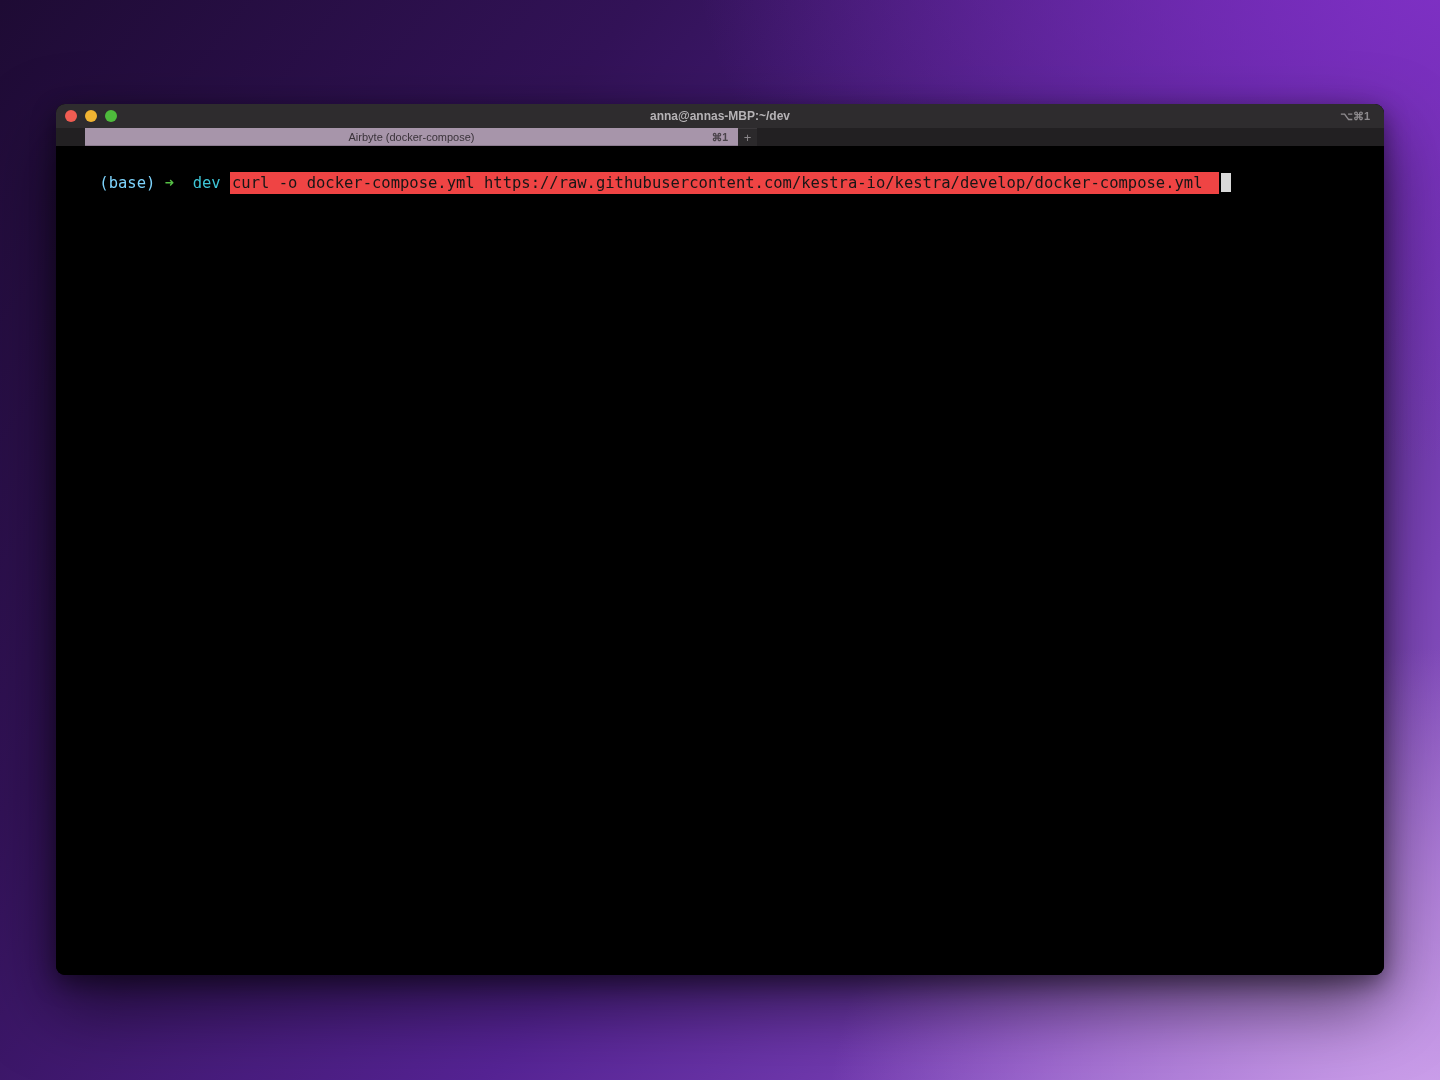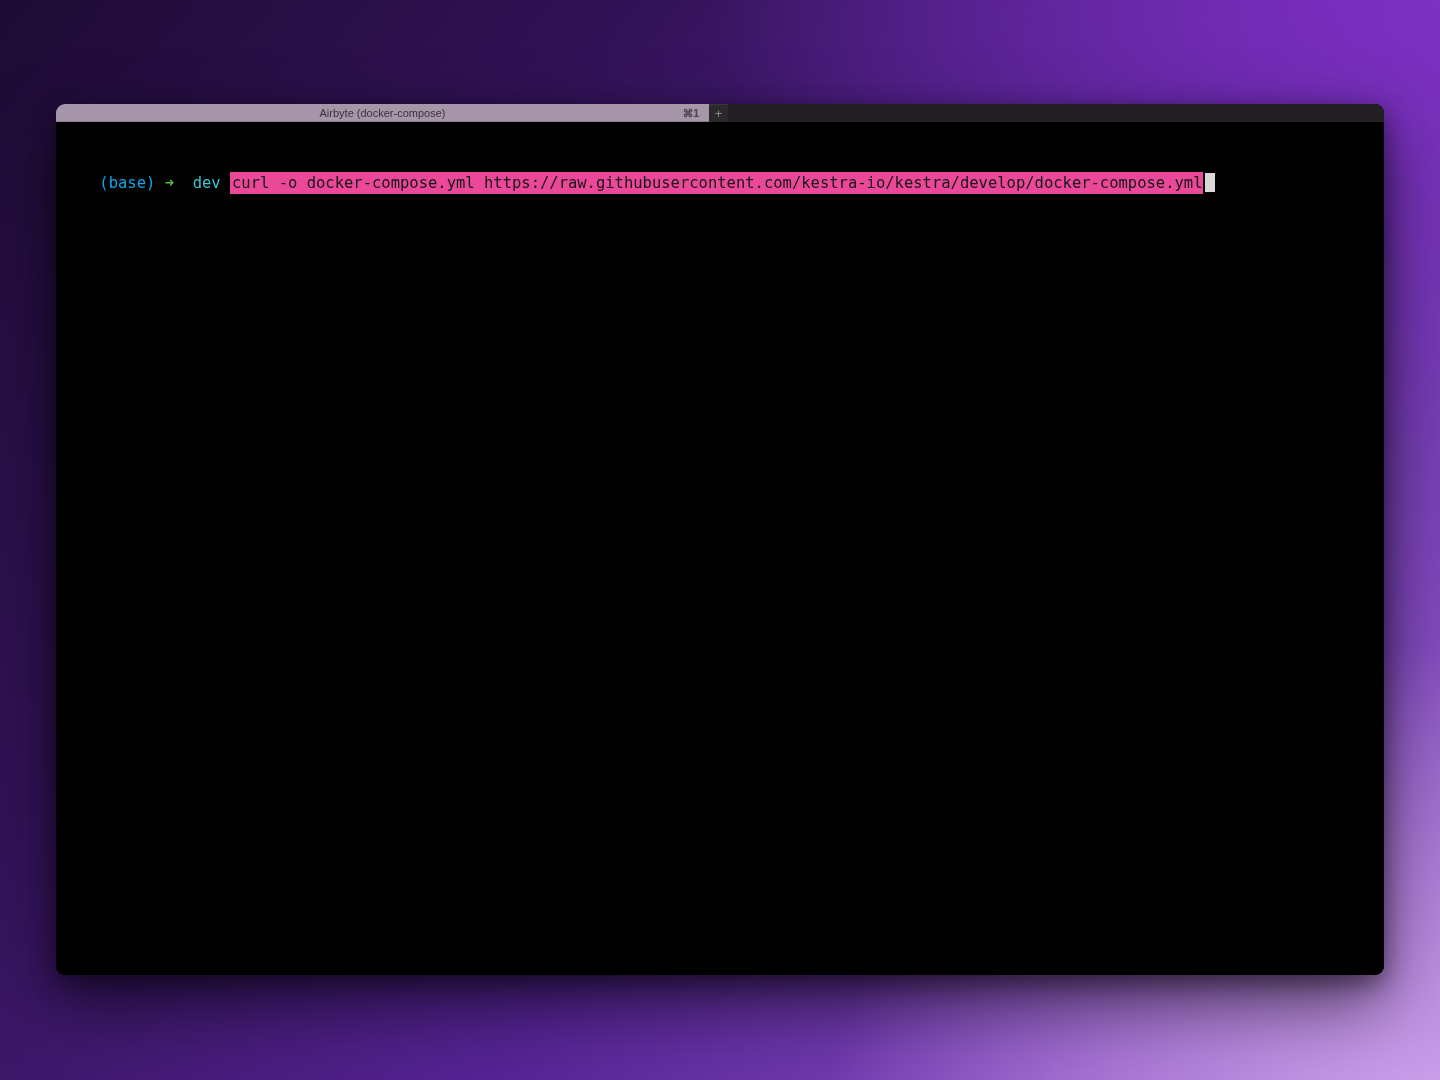--- a/index.html
+++ b/index.html
@@ -79,20 +79,21 @@
   }
   .tab .tab-shortcut {
     position: absolute;
     right: 10px;
     font-size: 10.5px;
   }
   .tab-active {
     flex: 0 0 653px;
     background: #a795aa;
     border-bottom: 1px solid #8d7c90;
+    margin-left: 29px;
   }
   .tab-active .tab-label { color: #3a333a; }
   .tab-active .tab-shortcut { color: #4a434a; font-weight: bold; }
   .tab-inactive {
     flex: 1 1 auto;
     background: #282628;
     border: 1px solid #504d50;
     margin: 1px 0 0 2px;
   }
   .tab-inactive .tab-label { color: #c9c6c9; font-weight: bold; }
@@ -113,42 +114,51 @@
     position: absolute;
     top: 42px; bottom: 0; left: 0; right: 0;
     background: #000;
     padding: 4px 4px 0 6px;
     font-family: "DejaVu Sans Mono", "Liberation Mono", monospace;
     font-size: 15.5px;
     line-height: 22px;
     white-space: pre;
     color: #d4d4d4;
   }
-  .prompt-prefix { color: #0ea5e9; margin-top: 8px; }
+  .prompt-prefix { color: #7dd3fc; margin-top: 8px; }
   .prompt-arrow  { color: #55bf45; font-weight: bold; }
   .prompt-dir    { color: #3ec5d6; font-weight: normal; }
   .cmd-selected  {
-    background: #ec4899;
+    background: #ef4444;
     color: #161616;
-    padding: 2px 0 2px 2px;
+    padding: 2px 16px 2px 2px;
   }
   .block-cursor {
     display: inline-block;
     width: 10px;
     height: 19px;
     background: #d9d9d9;
     margin-left: 2px;
     vertical-align: -4px;
   }
 </style>
 </head>
 <body>
 
 <div class="window">
 
+  <div class="titlebar">
+    <div class="traffic-lights">
+      <button class="tl red"></button>
+      <button class="tl yellow"></button>
+      <button class="tl green"></button>
+    </div>
+    <div class="titlebar-title">anna@annas-MBP:~/dev</div>
+    <div class="titlebar-shortcut">⌥⌘1</div>
+  </div>
 
   <div class="tabbar">
     <div class="tab tab-active">
       <span class="tab-label">Airbyte (docker-compose)</span>
       <span class="tab-shortcut">⌘1</span>
     </div>
     <div class="new-tab">+</div>
   </div>
 
   <div class="terminal">

